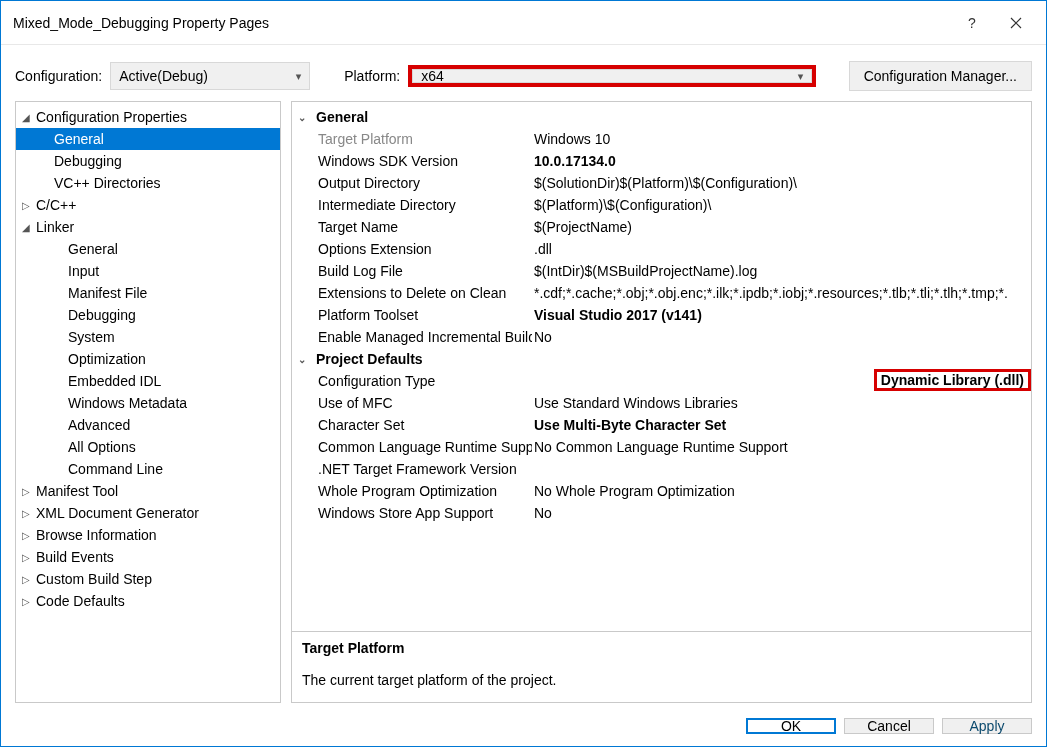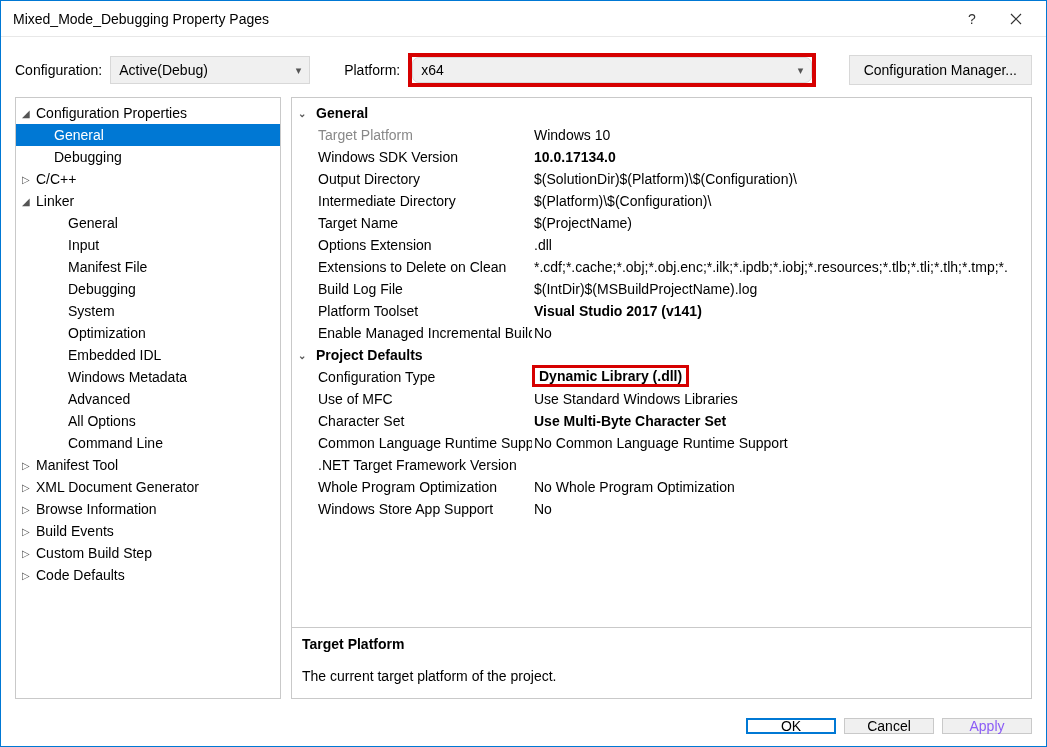--- a/index.html
+++ b/index.html
@@ -9,21 +9,21 @@
     font-size: 13px;
     background: #fff;
     color: #000;
     width: 1047px;
     height: 747px;
     overflow: hidden;
     border: 1px solid #0078d4;
     position: relative;
   }
   .titlebar {
-    height: 36px;
+    height: 44px;
     display: flex;
     align-items: center;
     padding: 0 8px 0 12px;
     border-bottom: 1px solid #e8e8e8;
   }
   .titlebar .title { flex: 1; font-size: 14px; }
   .titlebar .tbtn {
     width: 44px; height: 32px;
     display: flex; align-items: center; justify-content: center;
     font-size: 14px; color: #333;
@@ -44,21 +44,21 @@
     padding: 0 8px;
     justify-content: space-between;
     font-size: 14px;
   }
   .combo .chev { font-size: 11px; color: #555; margin-left: 8px; }
   .config-combo { width: 200px; gap: 44px; }
   .platform-wrap {
     border: 4px solid #d60000;
     display: flex; align-items: stretch;
   }
-  .platform-combo { width: 400px; height: 26px; border-radius: 7px; }
+  .platform-combo { width: 400px; height: 14px; }
   .btn-cfgmgr {
     height: 30px;
     background: #f0f0f0;
     border: 1px solid #d8d8d8;
     padding: 0 14px;
     font-size: 14px;
     display: flex; align-items: center;
     margin-left: auto;
   }
   .content {
@@ -138,21 +138,21 @@
     display: flex; gap: 8px;
   }
   .btn {
     width: 90px; height: 16px;
     background: #f0f0f0;
     border: 1px solid #c9c9c9;
     display: flex; align-items: center; justify-content: center;
     font-size: 14px;
   }
   .btn.primary { border: 2px solid #0078d4; background: #fff; }
-  .btn.disabled { color: #8b5cf6; }
+  .btn.disabled { color: #0c4a6e; }
 </style>
 </head>
 <body>
 
 <div class="titlebar">
   <div class="title">Mixed_Mode_Debugging Property Pages</div>
   <div class="tbtn">?</div>
   <div class="tbtn">
     <svg width="12" height="12" viewBox="0 0 12 12">
         <path d="M1 1 L11 11 M11 1 L1 11" stroke="#333" stroke-width="1.2" fill="none"></path>
@@ -185,20 +185,23 @@
       <span class="ex">◢</span>
       <span>Configuration Properties</span>
     </div>
     <div id="tree-items">
         <div class="tree-row selected ind2">
           <span>General</span>
         </div>
         <div class="tree-row ind2">
           <span>Debugging</span>
         </div>
+        <div class="tree-row ind2">
+          <span>VC++ Directories</span>
+        </div>
         <div class="tree-row ind2" style="padding-left: 6px;">
           <span class="ex">▷</span>
           <span>C/C++</span>
         </div>
         <div class="tree-row ind2" style="padding-left: 6px;">
           <span class="ex">◢</span>
           <span>Linker</span>
         </div>
         <div class="tree-row ind3">
           <span>General</span>
@@ -284,42 +287,42 @@
         </div>
         <div class="prow">
           <div class="pname">Target Name</div>
           <div style="flex: 1 1 0%;"><span class="pval">$(ProjectName)</span></div>
         </div>
         <div class="prow">
           <div class="pname">Options Extension</div>
           <div style="flex: 1 1 0%;"><span class="pval">.dll</span></div>
         </div>
         <div class="prow">
+          <div class="pname">Build Log File</div>
+          <div style="flex: 1 1 0%;"><span class="pval">$(IntDir)$(MSBuildProjectName).log</span></div>
+        </div>
+        <div class="prow">
           <div class="pname">Extensions to Delete on Clean</div>
           <div style="flex: 1 1 0%;"><span class="pval">*.cdf;*.cache;*.obj;*.obj.enc;*.ilk;*.ipdb;*.iobj;*.resources;*.tlb;*.tli;*.tlh;*.tmp;*.</span></div>
-        </div>
-        <div class="prow">
-          <div class="pname">Build Log File</div>
-          <div style="flex: 1 1 0%;"><span class="pval">$(IntDir)$(MSBuildProjectName).log</span></div>
         </div>
         <div class="prow">
           <div class="pname">Platform Toolset</div>
           <div style="flex: 1 1 0%;"><span class="pval bold">Visual Studio 2017 (v141)</span></div>
         </div>
         <div class="prow">
           <div class="pname">Enable Managed Incremental Build</div>
           <div style="flex: 1 1 0%;"><span class="pval">No</span></div>
         </div>
         <div class="grp-header">
           <span class="car">⌄</span>
           <span>Project Defaults</span>
         </div>
         <div class="prow">
           <div class="pname">Configuration Type</div>
-          <div style="flex: 1 1 0%;"><span class="pval bold callout">Dynamic Library (.dll)</span></div>
+          <div style="flex: 1 1 0%; text-align: right;"><span class="pval bold callout">Dynamic Library (.dll)</span></div>
         </div>
         <div class="prow">
           <div class="pname">Use of MFC</div>
           <div style="flex: 1 1 0%;"><span class="pval">Use Standard Windows Libraries</span></div>
         </div>
         <div class="prow">
           <div class="pname">Character Set</div>
           <div style="flex: 1 1 0%;"><span class="pval bold">Use Multi-Byte Character Set</span></div>
         </div>
         <div class="prow">

